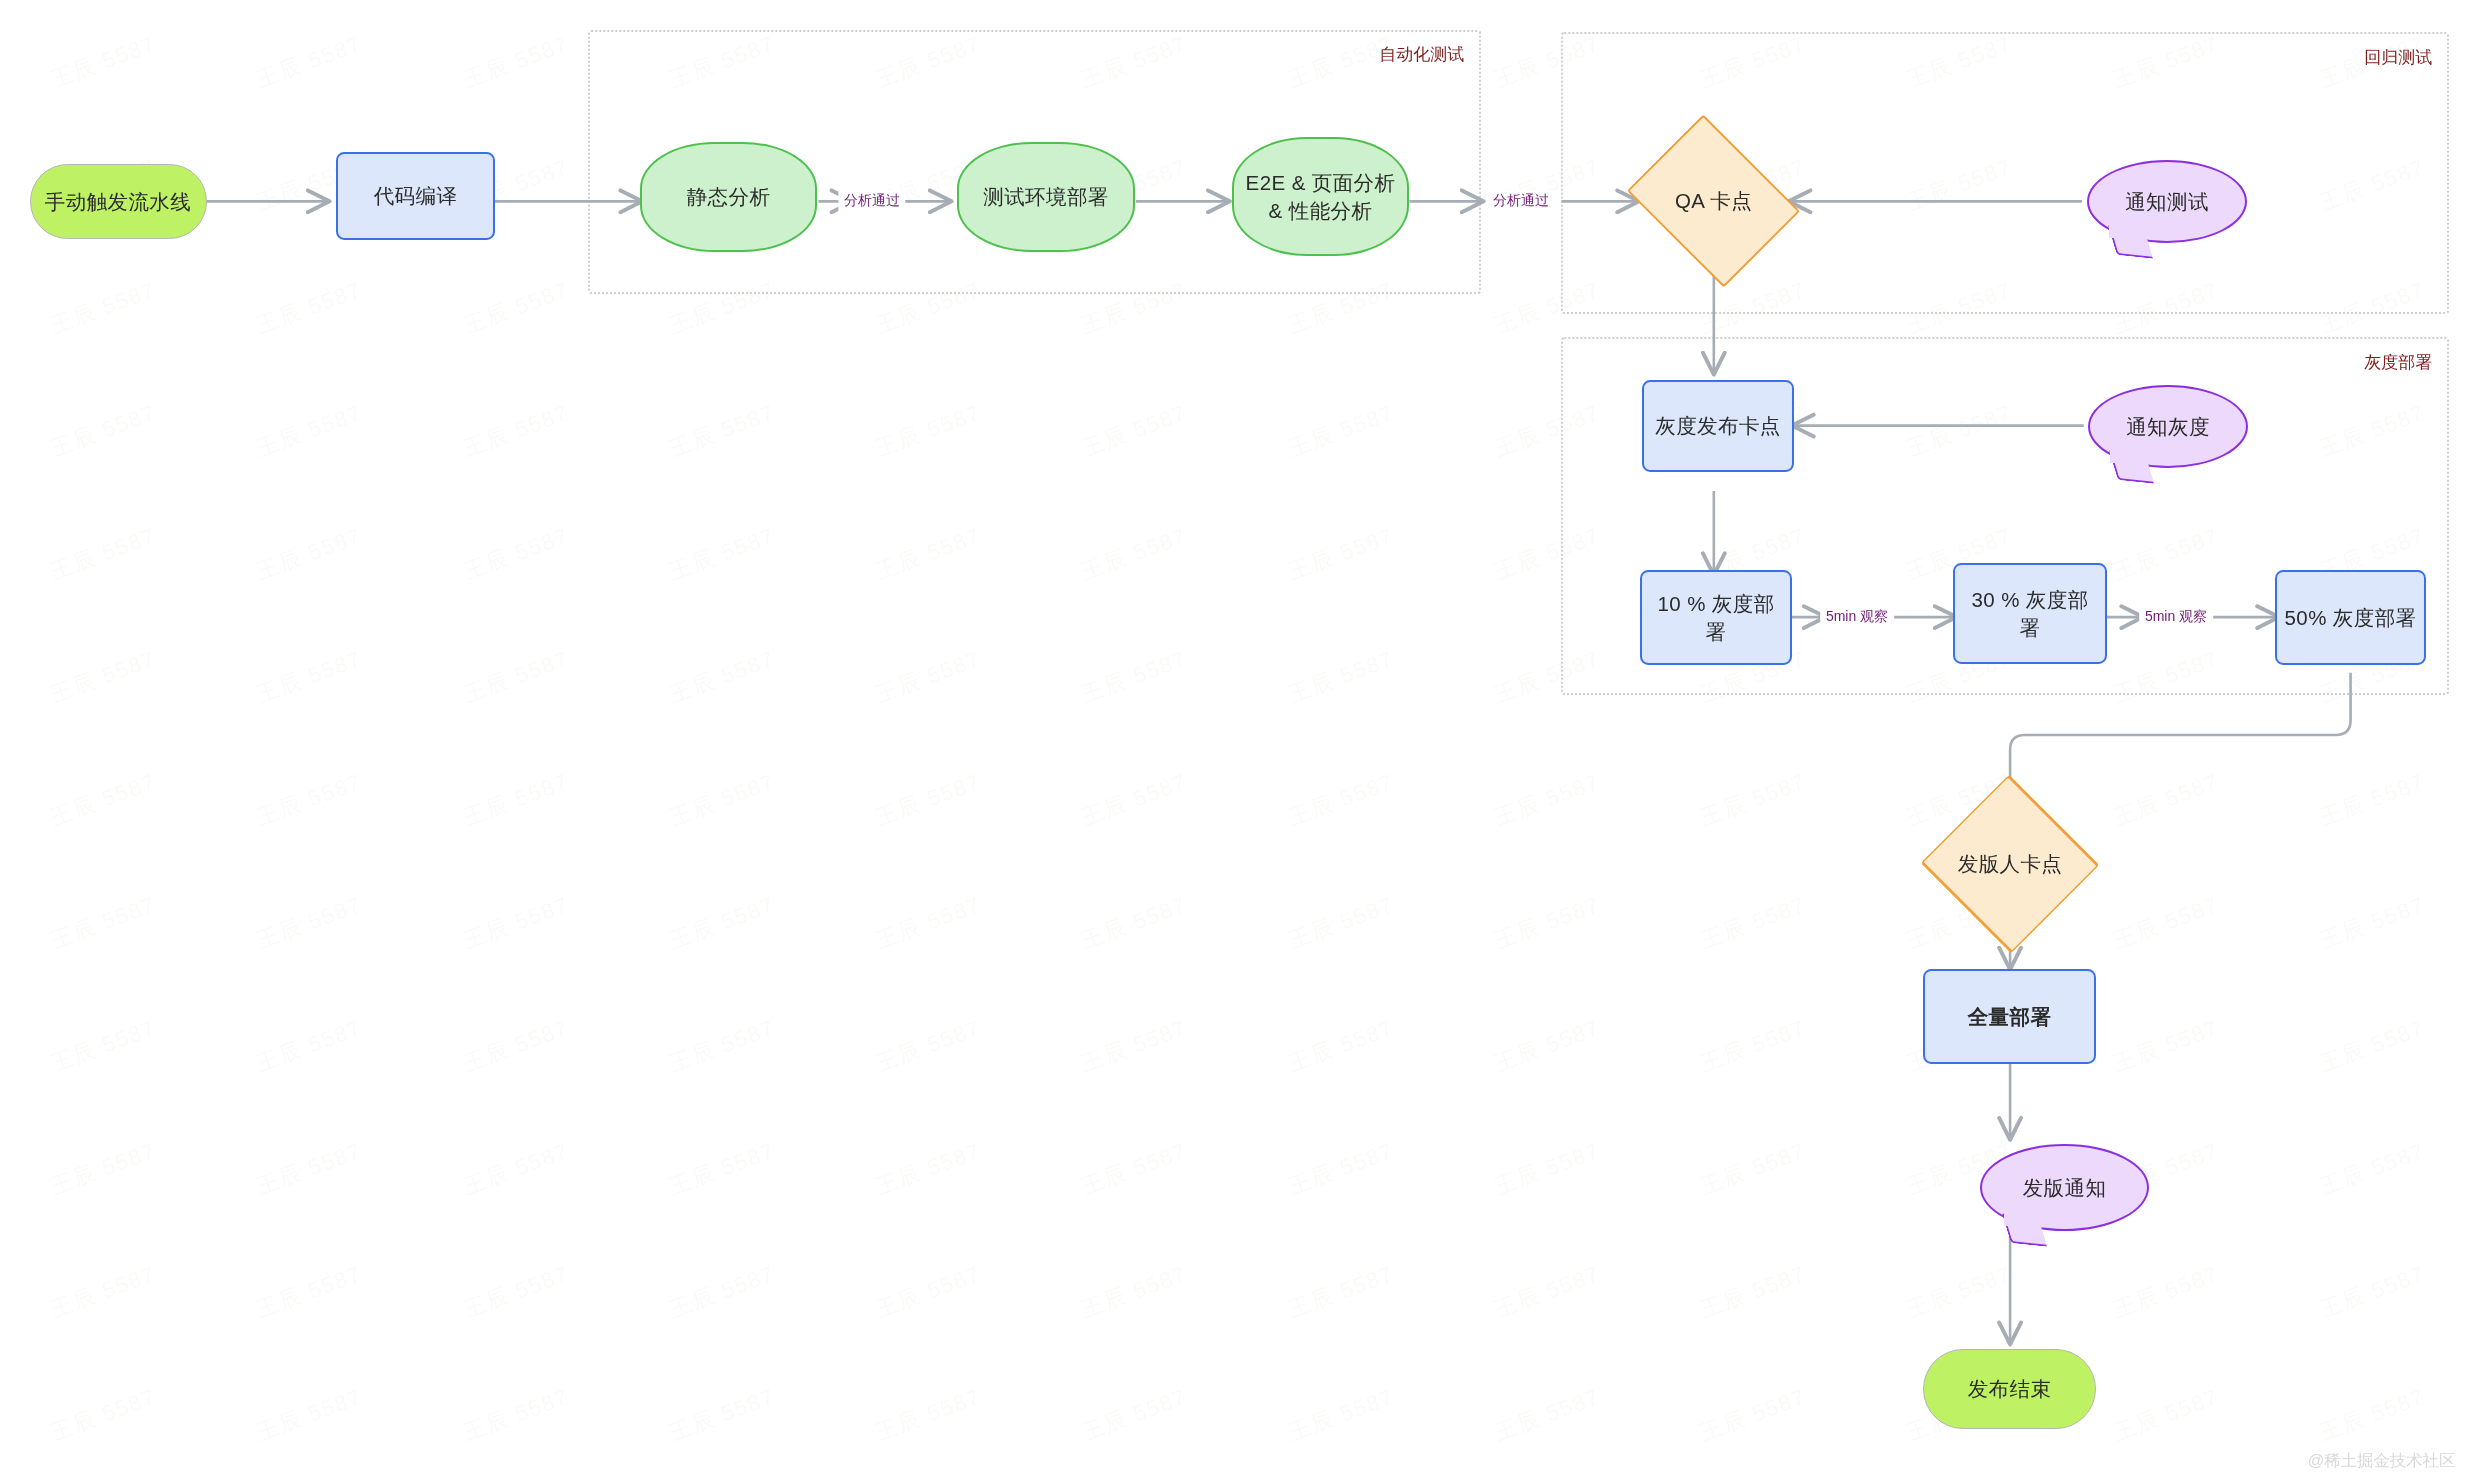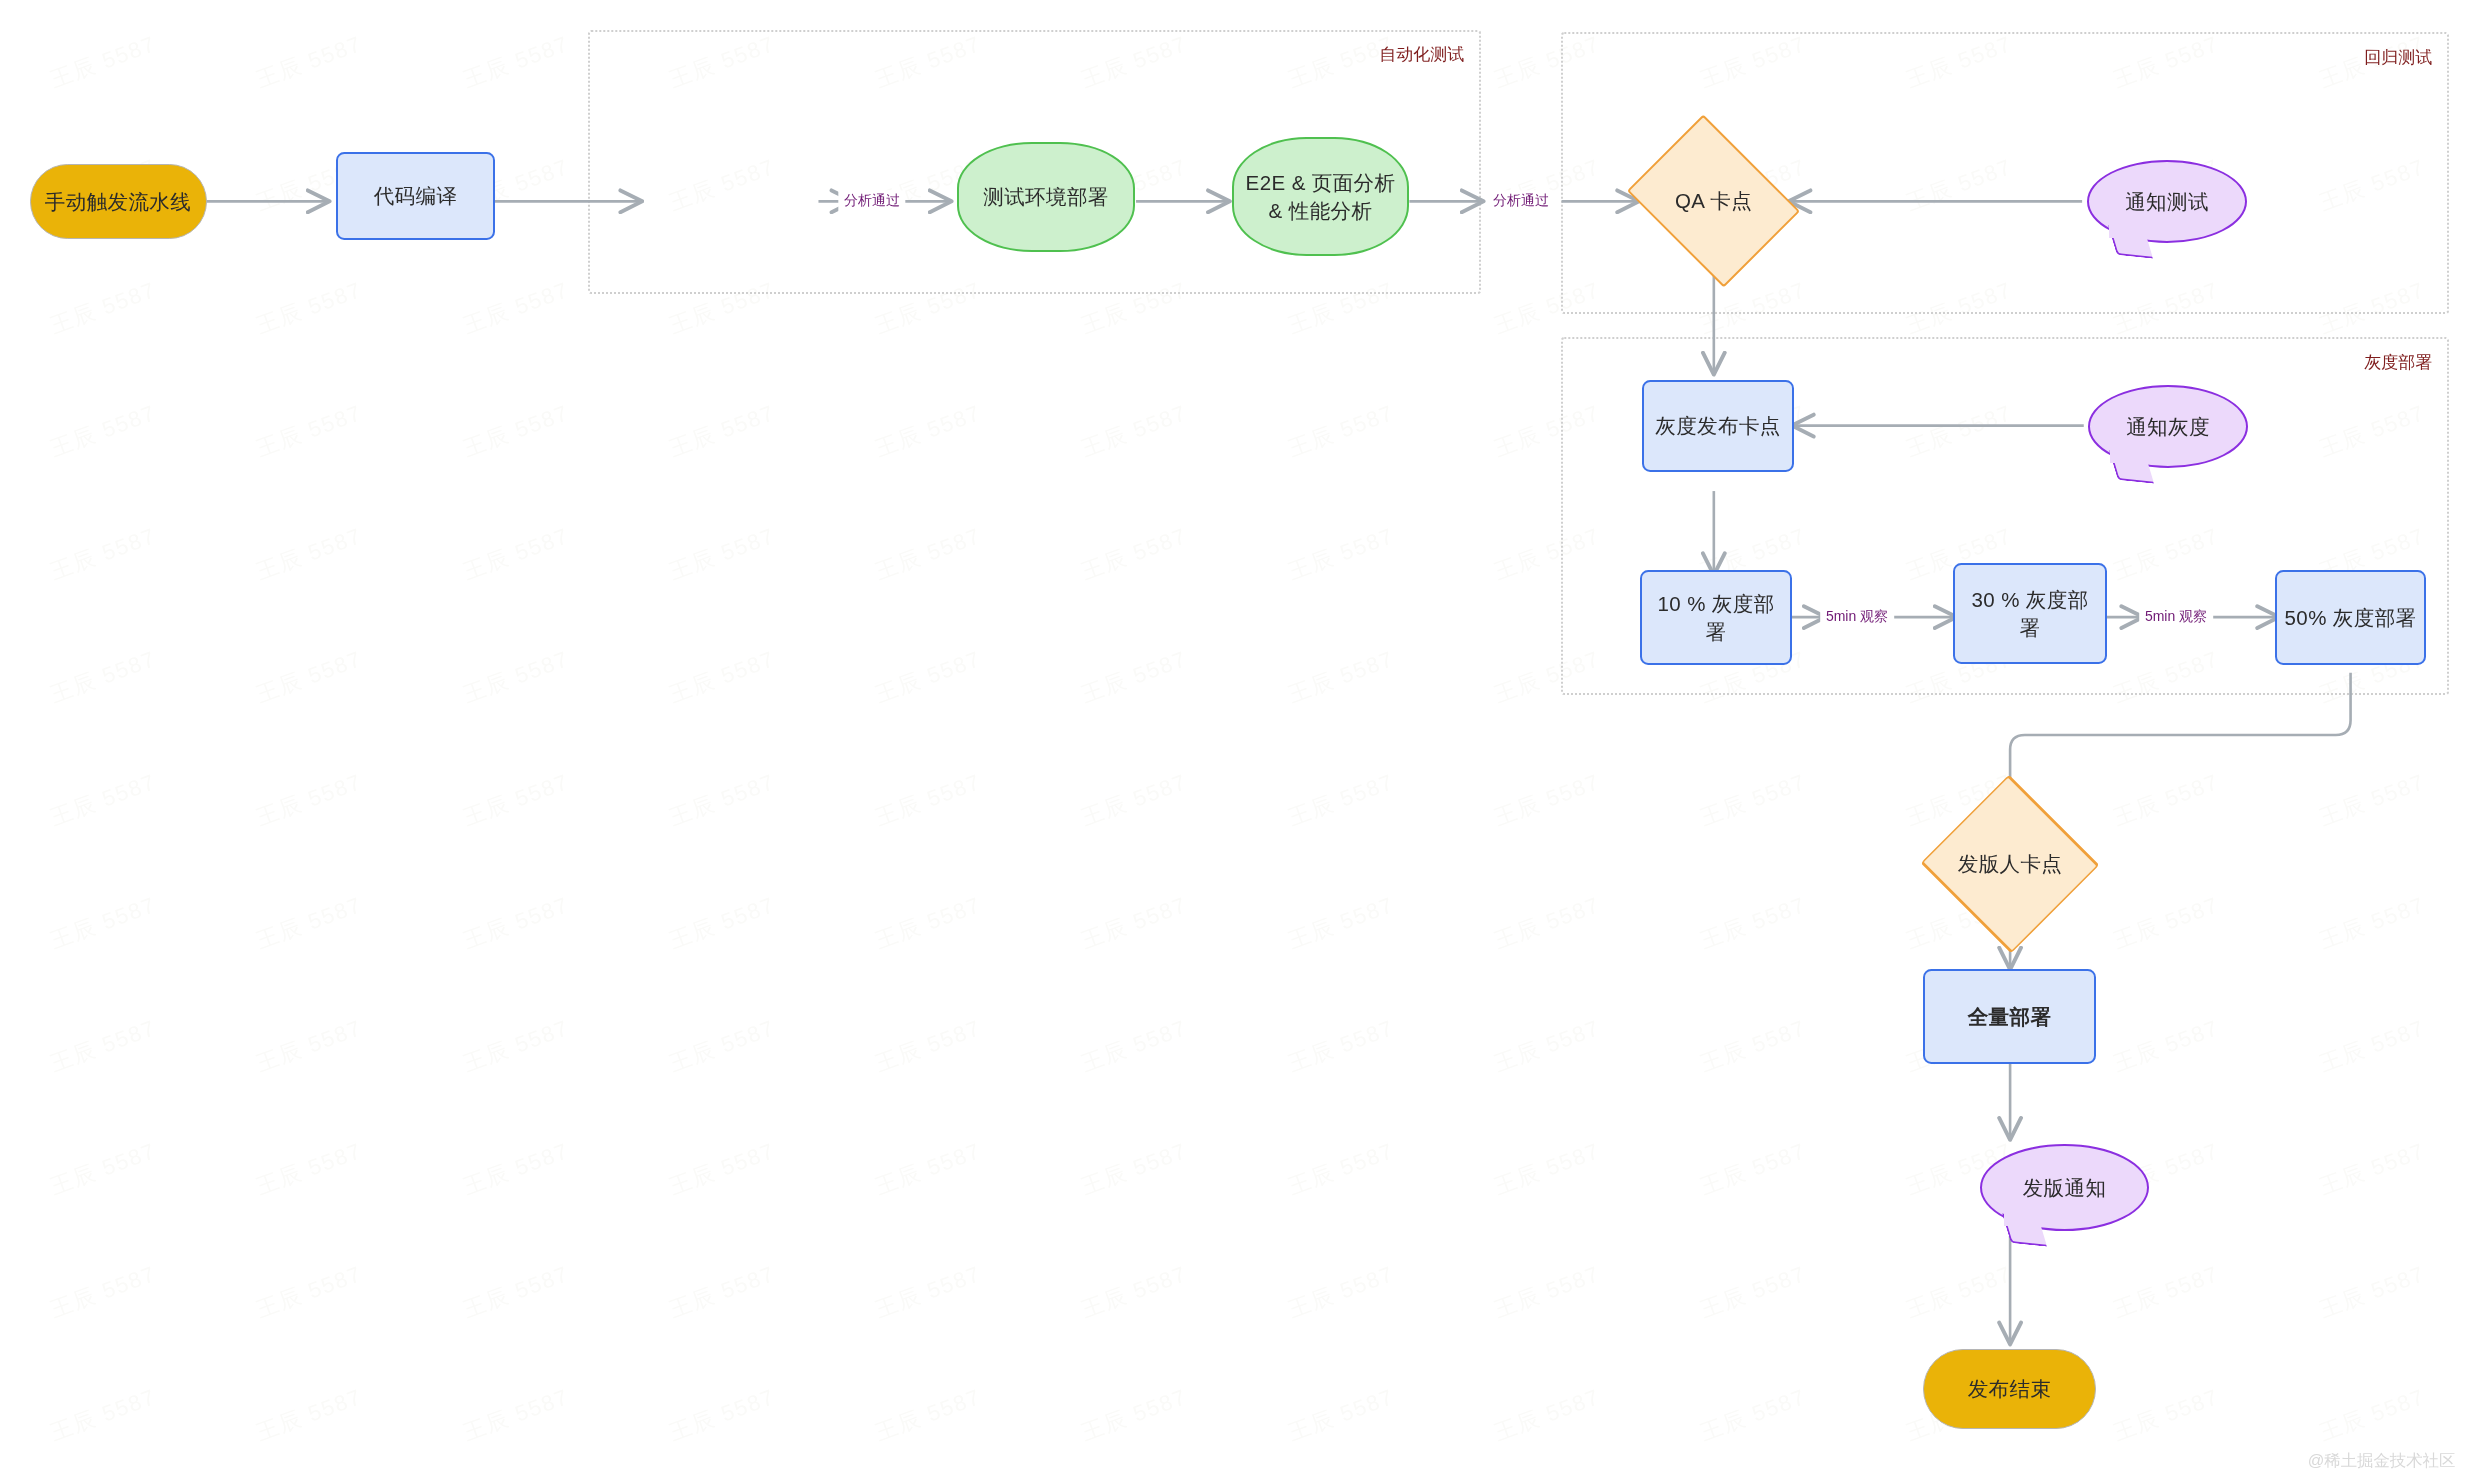--- a/index.html
+++ b/index.html
@@ -26,21 +26,21 @@
   .subgraph-label{position:absolute;top:11.5px;right:14.7px;font-size:17px;
                   color:#7f1d1d;white-space:nowrap;
                   font-family:"Liberation Sans",sans-serif;}
 
   
   .node{position:absolute;z-index:3;display:flex;align-items:center;
         justify-content:center;text-align:center;box-sizing:border-box;
         line-height:1.35;font-size:20.5px;letter-spacing:0.4px;}
   .node .lbl{position:relative;z-index:2;padding:0 6.5px;white-space:pre-line;}
 
-  .n-stadium{background:#eab308;border:1.6px solid #b5b5b5;border-radius:818px;}
+  .n-stadium{background:#bef264;border:1.6px solid #b5b5b5;border-radius:818px;}
   .n-rect{background:#dce7fb;border:2.5px solid #3b71e8;border-radius:8.2px;}
   .n-round{background:#cdf0cd;border:2.5px solid #4fc04f;border-radius:42%;}
   .n-diamond{background:transparent;border:none;}
   .n-diamond .dia{position:absolute;inset:0;background:#fdebd0;
                   border:2.5px solid #f0a03a;
                   transform:rotate(45deg);border-radius:3.3px;}
   .n-cloud{background:transparent;border:none;}
   .n-cloud .bub{position:absolute;inset:0;background:#ecd9fb;
                 border:2.5px solid #8b2fe0;border-radius:50%;}
   .n-cloud .tail{position:absolute;left:16%;bottom:-14px;width:33px;height:28px;
@@ -282,20 +282,23 @@
   </svg>
 
   <div class="node n-stadium" style="left:29.5px;top:164px;width:177px;height:75px;">
     <span class="lbl">手动触发流水线</span>
   </div>
 
   <div class="node n-rect" style="left:336px;top:152px;width:159px;height:88px;">
     <span class="lbl">代码编译</span>
   </div>
 
+  <div class="node n-round" style="left:640px;top:142px;width:177px;height:110px;">
+    <span class="lbl">静态分析</span>
+  </div>
 
   <div class="node n-round" style="left:957px;top:142px;width:178px;height:110px;">
     <span class="lbl">测试环境部署</span>
   </div>
 
   <div class="node n-round" style="left:1232px;top:137px;width:177px;height:119px;">
     <span class="lbl">E2E &amp; 页面分析
 &amp; 性能分析</span>
   </div>
 

